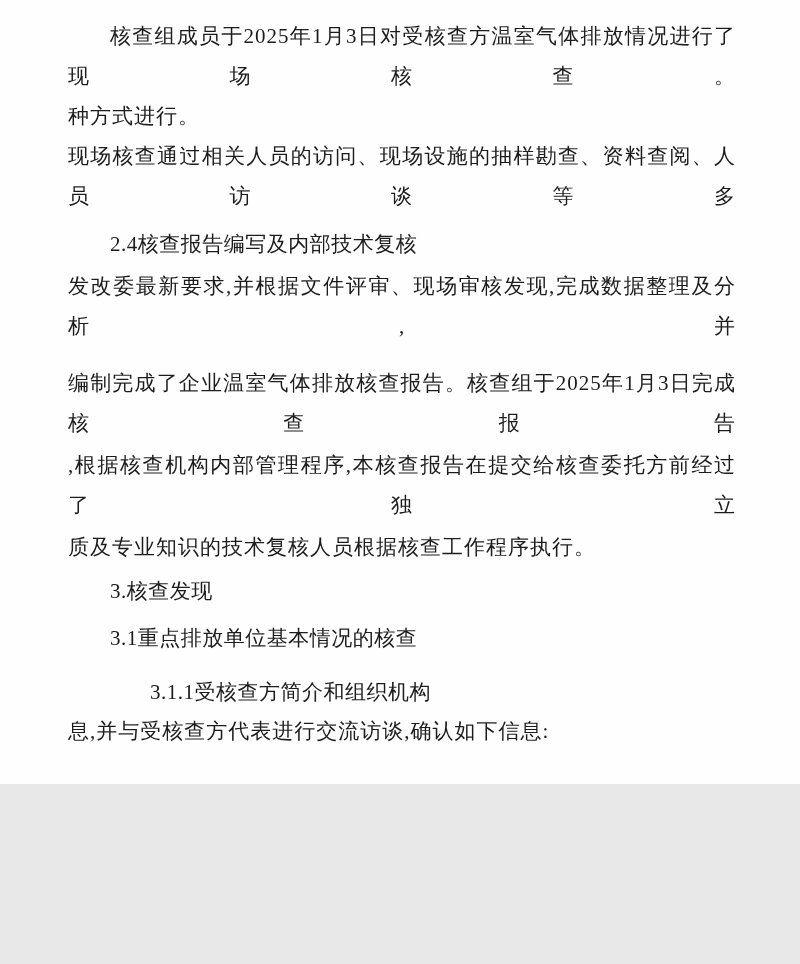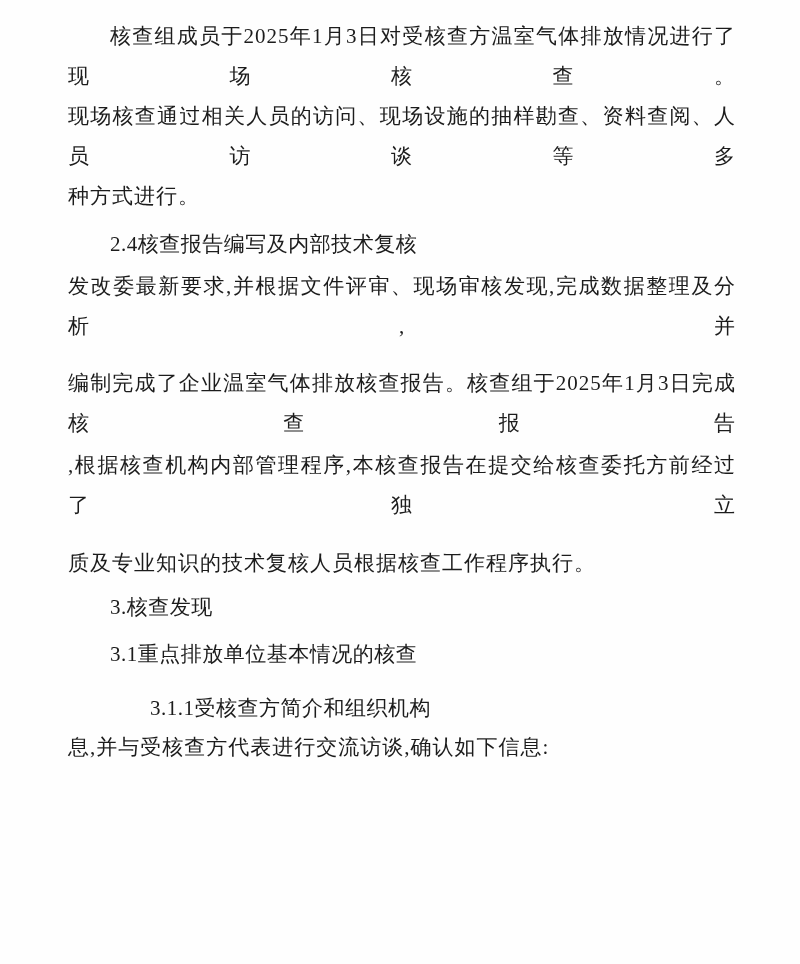--- a/index.html
+++ b/index.html
@@ -1,47 +1,47 @@
 <!DOCTYPE html>
 <html><head>
 <meta charset="utf-8">
 <style>
   html,body { margin:0; padding:0; background:#e8e8e8; }
   .page {
     position:relative;
-    width:800px; height:964px;
+    width:800px; height:784px;
     margin:0;
     background:#fefefe;
     color:#1c1c1c;
     font-family:"Liberation Serif","DejaVu Serif",serif;
     padding:16px 64px 0 68px;
     box-sizing:border-box;
     overflow:hidden;
   }
   .ln { font-size:21px; line-height:40px; letter-spacing:1px; margin:0; }
   .fill { text-align:justify; text-align-last:justify; }
   .ind { text-indent:42px; }
   .hd { font-weight:400; letter-spacing:0.5px; }
   .ind2 { text-indent:82px; }
 </style>
 </head>
 <body>
 
 <div class="page">
 
   <div class="ln fill ind">核查组成员于2025年1月3日对受核查方温室气体排放情况进行了现场核查。</div>
+  <div class="ln">种方式进行。</div>
   <div class="ln fill">现场核查通过相关人员的访问、现场设施的抽样勘查、资料查阅、人员访谈等多</div>
-  <div class="ln">种方式进行。</div>
 
   <div class="ln hd ind" style="margin-top:8px">2.4核查报告编写及内部技术复核</div>
 
   <div class="ln fill" style="margin-top:2px">发改委最新要求,并根据文件评审、现场审核发现,完成数据整理及分析,并</div>
   <div class="ln fill" style="margin-top:17px">编制完成了企业温室气体排放核查报告。核查组于2025年1月3日完成核查报告</div>
   <div class="ln fill" style="margin-top:2px">,根据核查机构内部管理程序,本核查报告在提交给核查委托方前经过了独立</div>
-  <div class="ln" style="margin-top:18px">质及专业知识的技术复核人员根据核查工作程序执行。</div>
+  <div class="ln" style="margin-top:2px">质及专业知识的技术复核人员根据核查工作程序执行。</div>
 
   <div class="ln hd ind" style="margin-top:4px">3.核查发现</div>
   <div class="ln hd ind" style="margin-top:7px">3.1重点排放单位基本情况的核查</div>
   <div class="ln hd ind2" style="margin-top:14px">3.1.1受核查方简介和组织机构</div>
 
   <div class="ln" style="margin-top:-1px">息,并与受核查方代表进行交流访谈,确认如下信息:</div>
 
 </div>
 
 </body></html>

